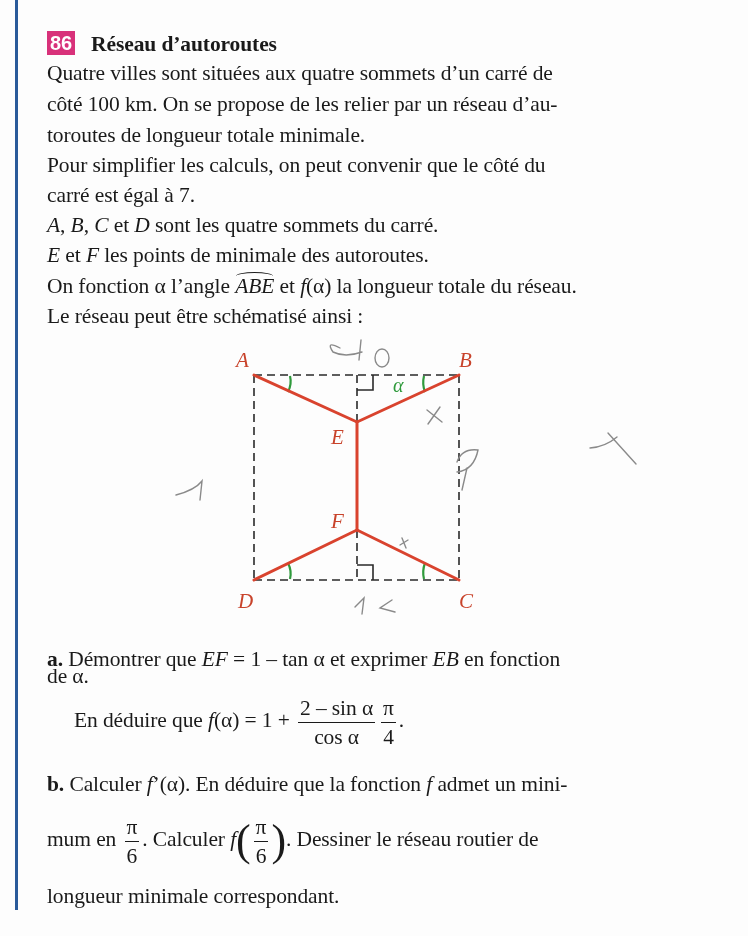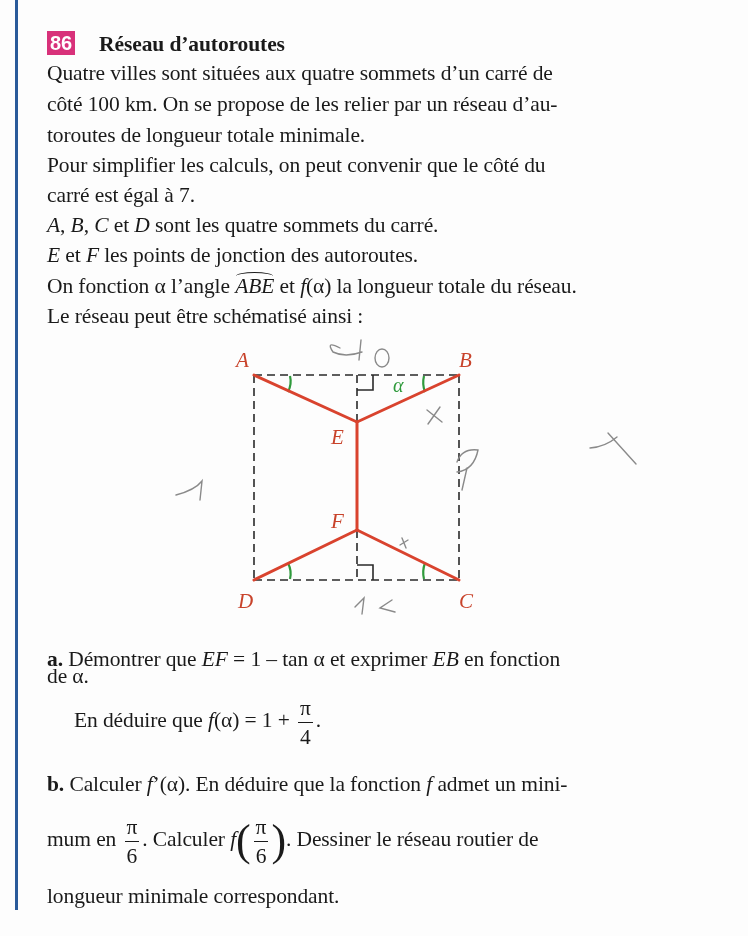--- a/index.html
+++ b/index.html
@@ -6,21 +6,21 @@
   body {
     width:748px; height:936px; background:#fdfdfd; position:relative; overflow:hidden;
     font-family:"Liberation Serif","DejaVu Serif",serif; color:#1a1a1a;
   }
   .margin-bar { position:absolute; left:15px; top:0; width:3px; height:910px; background:#2a5a9a; }
   .content { position:absolute; left:47px; top:0; width:630px; }
   .line { position:absolute; left:0; font-size:21.5px; line-height:26px; white-space:nowrap; letter-spacing:-0.1px; }
   .title-row { top:31px; font-weight:bold; }
   .badge {
     display:inline-block; background:#d8317a; color:#fff; font-family:"Liberation Sans","DejaVu Sans",sans-serif;
-    font-weight:bold; font-size:20px; line-height:24px; padding:0 3px; margin-right:24px; vertical-align:1px;
+    font-weight:bold; font-size:20px; line-height:24px; padding:0 3px; margin-right:16px; vertical-align:1px;
   }
   .i { font-style:italic; }
   .b { font-weight:bold; }
   .hat { position:relative; display:inline-block; }
   .hat::before {
     content:""; position:absolute; left:1px; right:1px; top:-1px; height:7px;
     border-top:1.5px solid #1a1a1a; border-radius:50% 50% 0 0;
   }
   .frac { display:inline-block; vertical-align:middle; text-align:center; margin:0 3px; }
   .frac .num { display:block; padding:0 2px; border-bottom:1.2px solid #1a1a1a; line-height:28px; }
@@ -93,33 +93,33 @@
 
   <div class="line" style="top:60px">Quatre villes sont situées aux quatre sommets d’un carré de</div>
   <div class="line" style="top:91px">côté 100 km. On se propose de les relier par un réseau d’au-</div>
   <div class="line" style="top:122px">toroutes de longueur totale minimale.</div>
   <div class="line" style="top:152px">Pour simplifier les calculs, on peut convenir que le côté du</div>
   <div class="line" style="top:182px">carré est égal à 7.</div>
   <div class="line" style="top:212px">
     <span class="i">A</span><span>, </span><span class="i">B</span><span>, </span><span class="i">C</span><span> et </span><span class="i">D</span><span> sont les quatre sommets du carré.</span>
   </div>
   <div class="line" style="top:242px">
-    <span class="i">E</span><span> et </span><span class="i">F</span><span> les points de jonction des autoroutes.</span>
+    <span class="i">E</span><span> et </span><span class="i">F</span><span> les points de minimale des autoroutes.</span>
   </div>
   <div class="line" style="top:273px">
     <span>On fonction α l’angle </span><span class="i hat">ABE</span><span> et </span><span class="i">f</span><span>(α)</span><span> la longueur totale du réseau.</span>
   </div>
   <div class="line" style="top:303px">Le réseau peut être schématisé ainsi :</div>
 
   <div class="line" style="top:646px">
     <span class="b">a.</span><span> Démontrer que </span><span class="i">EF</span><span> = 1 – tan α et exprimer </span><span class="i">EB</span><span> en fonction</span>
   </div>
   <div class="line" style="top:663px">de α.</div>
   <div class="line" style="top:692px; line-height:56px;margin-left:27px;">
-    <span>En déduire que </span><span class="i">f</span><span>(α) = 1 + </span><span class="frac"><span class="num">π</span><span class="den">4</span></span><span>.</span>
+    <span>En déduire que </span><span class="i">f</span><span>(α) = 1 + </span><span class="frac"><span class="num">2 – sin α</span><span class="den">cos α</span></span><span class="frac"><span class="num">π</span><span class="den">4</span></span><span>.</span>
   </div>
 
   <div class="line" style="top:771px">
     <span class="b">b.</span><span> Calculer </span><span class="i">f</span><span>’(α). En déduire que la fonction </span><span class="i">f</span><span> admet un mini-</span>
   </div>
   <div class="line" style="top:811px; line-height:56px;">
     <span>mum en </span><span class="frac"><span class="num">π</span><span class="den">6</span></span><span>. Calculer </span><span class="i">f</span><span class="paren">(</span><span class="frac"><span class="num">π</span><span class="den">6</span></span><span class="paren">)</span><span>. Dessiner le réseau routier de</span>
   </div>
   <div class="line" style="top:883px">longueur minimale correspondant.</div>
 </div>

